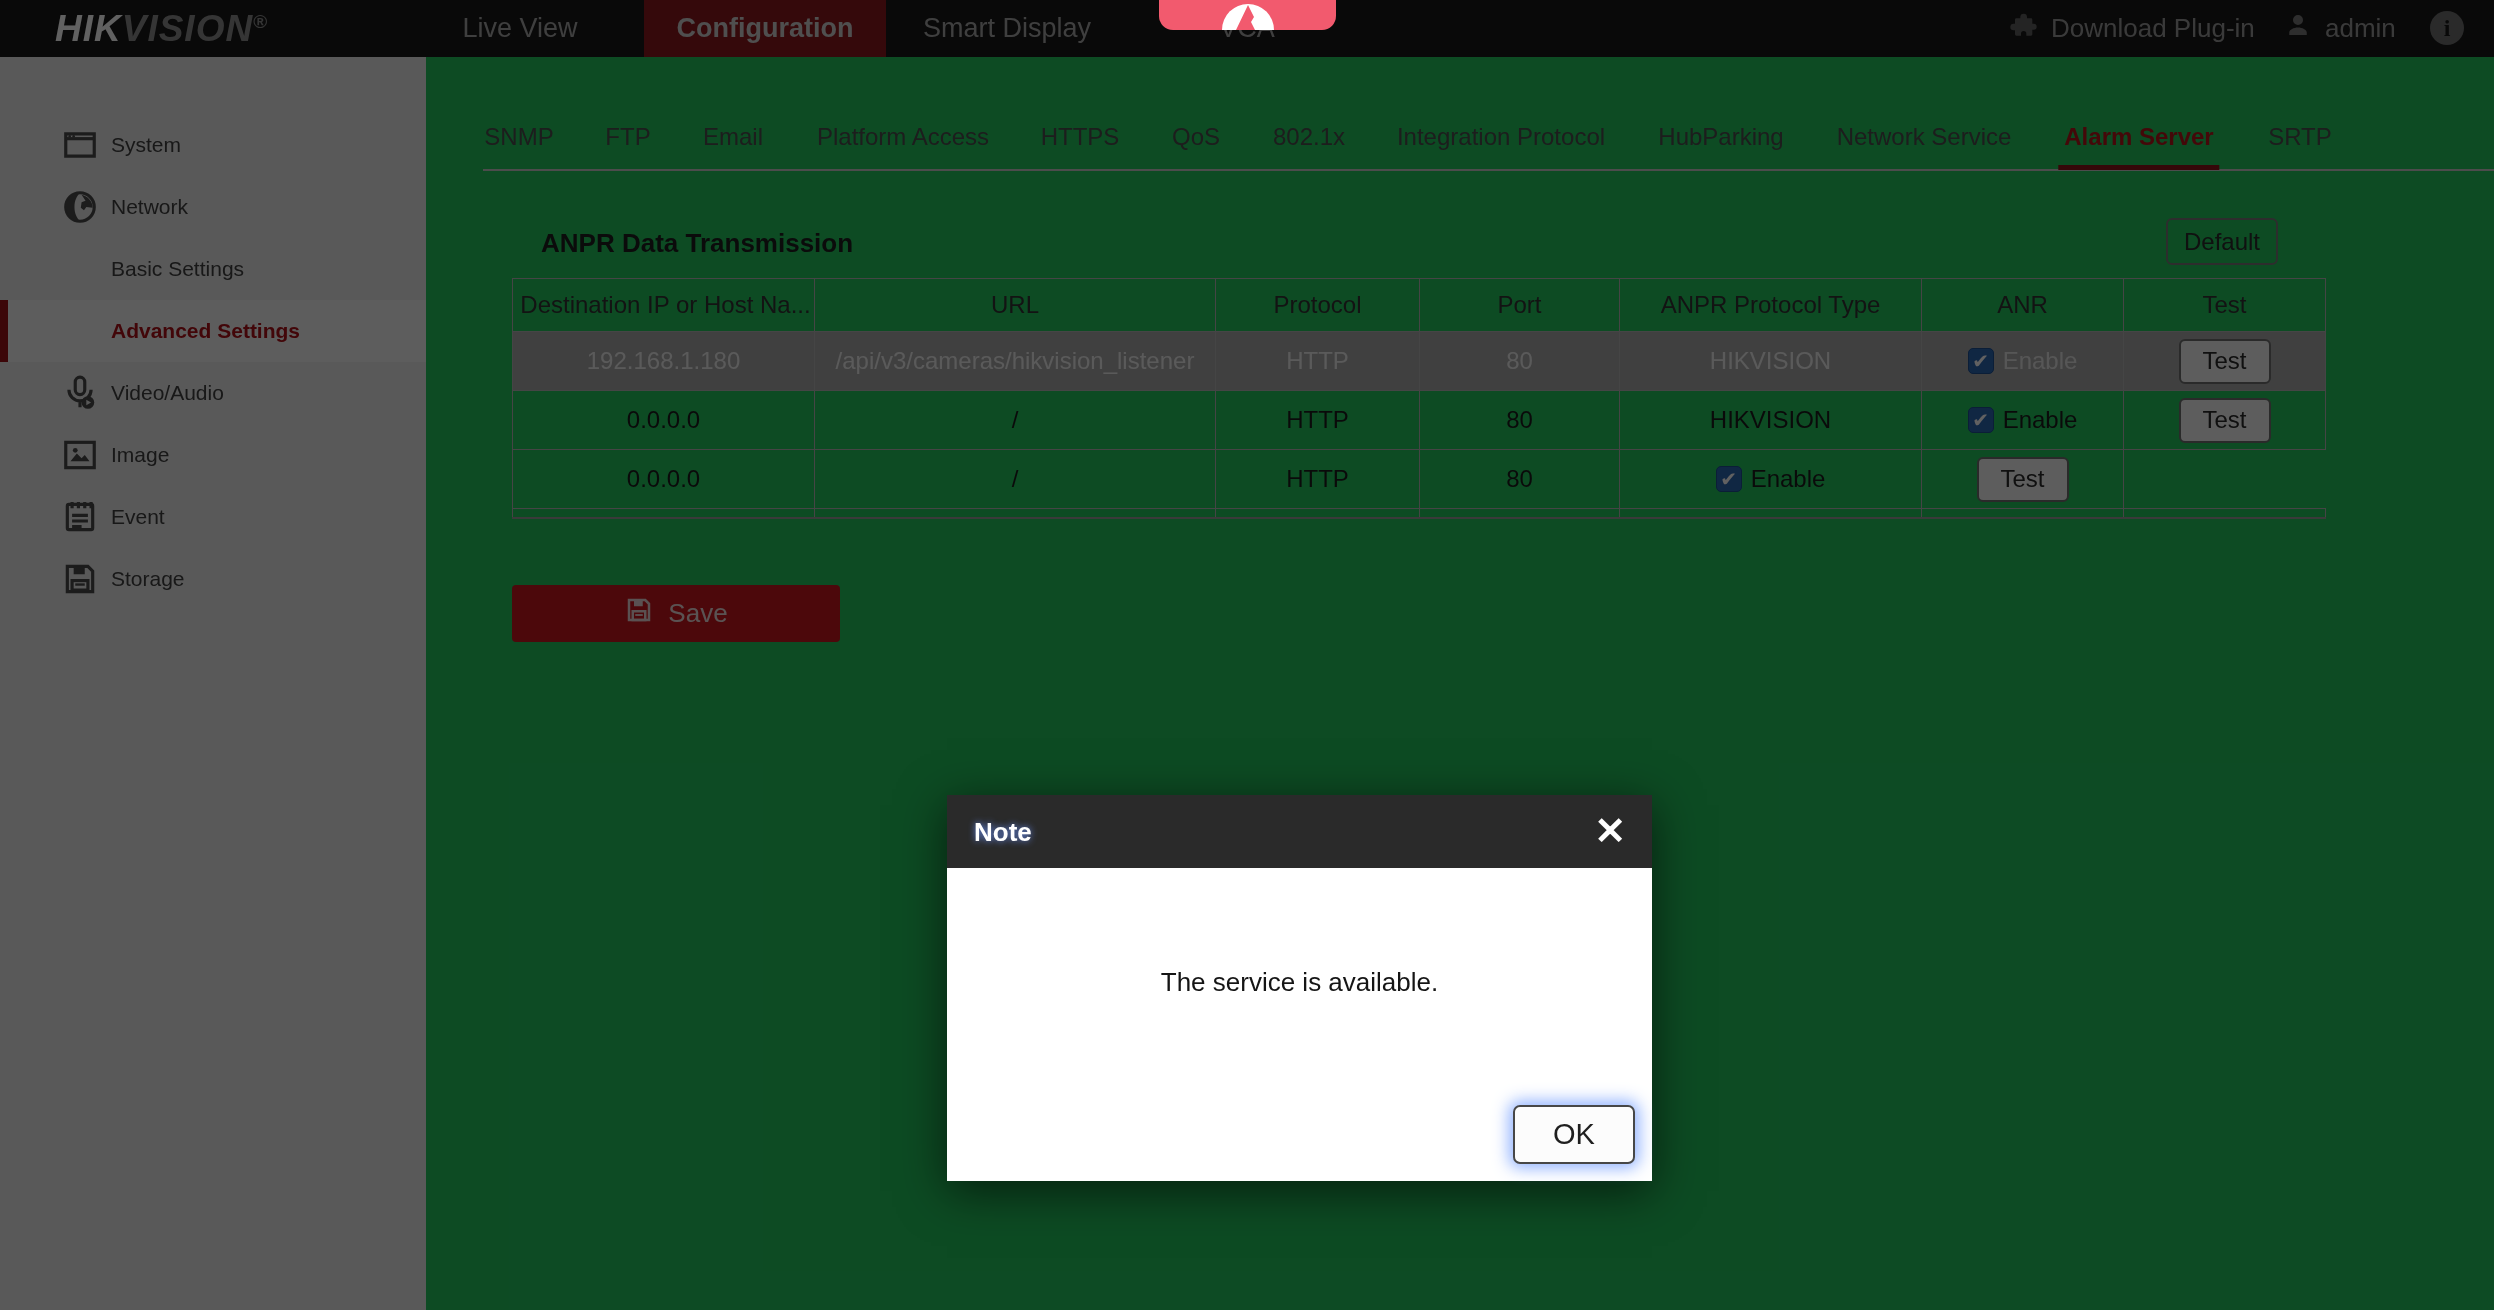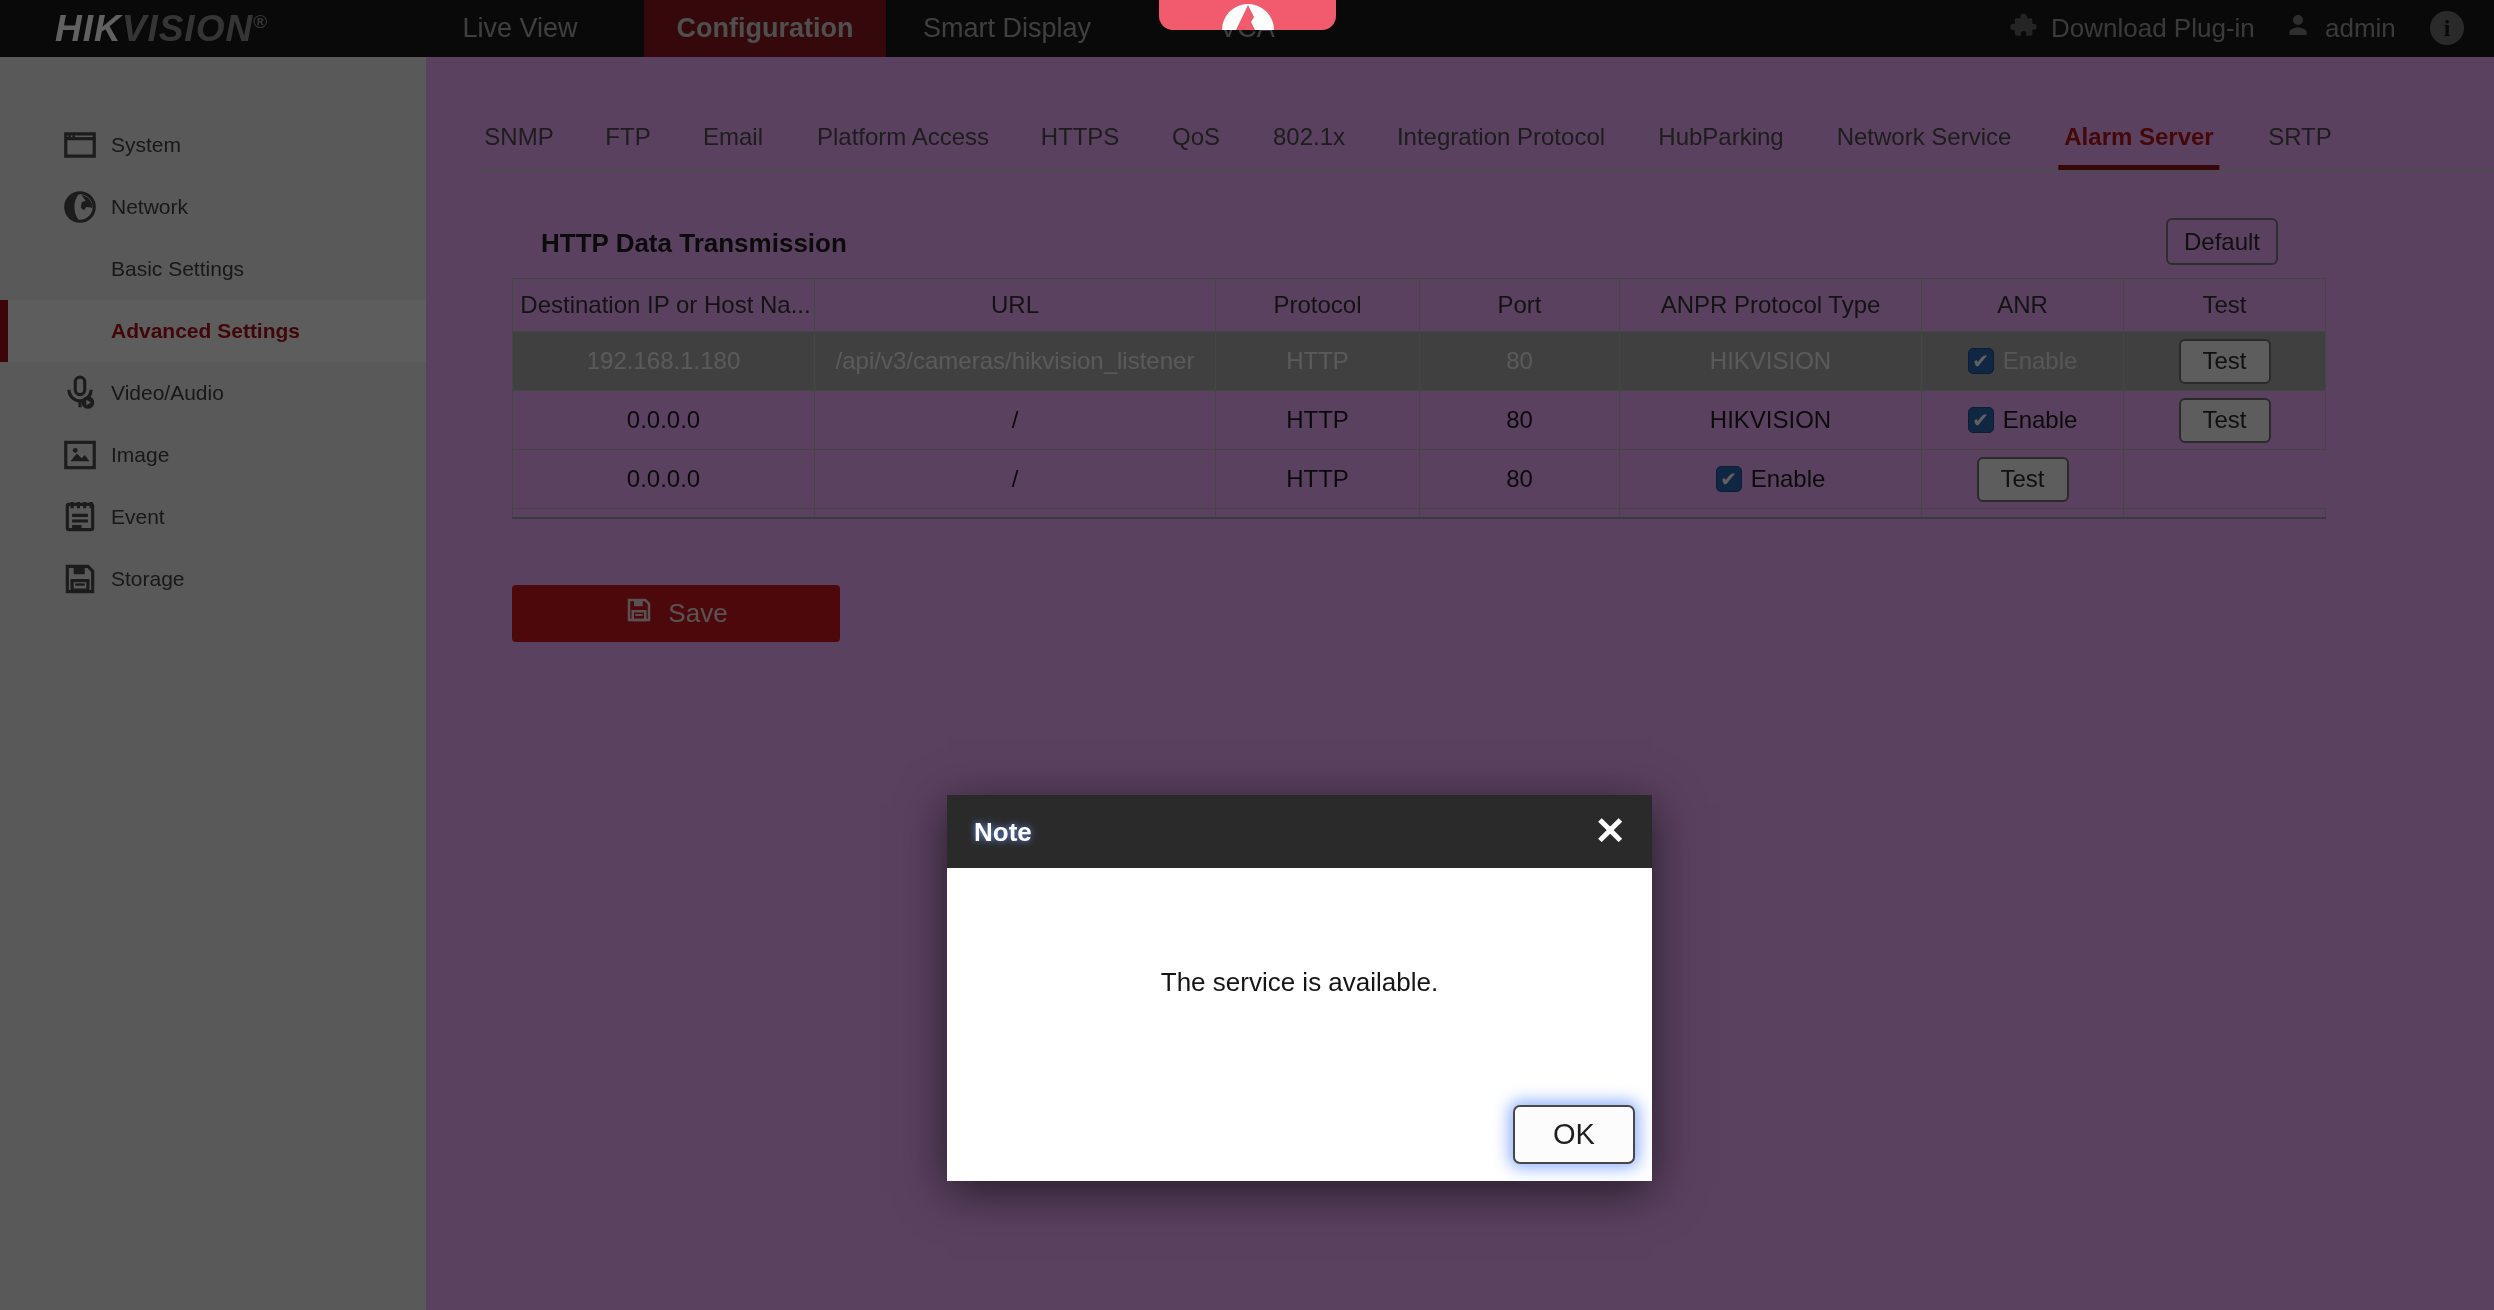--- a/index.html
+++ b/index.html
@@ -23,21 +23,21 @@
   .badge { position:absolute; left:1159px; top:0; width:177px; height:30px; background:#f25a6e; border-radius:0 0 14px 14px; z-index:60; display:flex; justify-content:center; }
   
   .sidebar { position:absolute; left:0; top:57px; width:426px; height:1253px; background:#e9e9e9; }
   .side-item { position:absolute; left:0; width:426px; height:62px; display:flex; align-items:center; font-size:21px; color:#3f3f3f; cursor:pointer; }
   .side-item .ico { position:absolute; left:60px; width:40px; height:40px; display:flex; align-items:center; justify-content:center; }
   .side-item .lbl { position:absolute; left:111px; white-space:nowrap; }
   .side-item.active { background:#f4f4f4; }
   .side-item.active .lbl { color:#ad1118; font-weight:bold; }
   .side-item.active::before { content:""; position:absolute; left:0; top:0; bottom:0; width:8px; background:#9e1216; }
   
-  .content { position:absolute; left:426px; top:57px; width:2068px; height:1253px; background:#f0abfc; }
+  .content { position:absolute; left:426px; top:57px; width:2068px; height:1253px; background:#22c55e; }
   .tabs-line { position:absolute; left:57px; right:0; top:112px; height:2px; background:#c8c8c8; }
   .tab { position:absolute; top:66px; transform:translateX(-50%); font-size:24px; color:#4c4c4c; white-space:nowrap; cursor:pointer; }
   .tab.active { color:#b3151a; font-weight:bold; }
   .tab.active::after { content:""; position:absolute; left:-6px; right:-6px; top:42px; height:5px; background:#8c1419; }
   
   .panel { position:absolute; left:86px; top:151px; width:1813px; }
   .panel-title { position:absolute; left:29px; top:20px; font-size:26px; font-weight:bold; color:#1d1d1d; }
   .default-btn { position:absolute; right:47px; top:10px; width:112px; height:47px; border:2px solid #787878; border-radius:6px; background:transparent; font-size:24px; color:#2a2a2a; cursor:pointer; font-family:inherit; }
   table.grid { position:absolute; left:0; top:70px; width:1813px; border-collapse:collapse; table-layout:fixed; }
   table.grid th, table.grid td { border:1px solid #b5b5b5; text-align:center; font-weight:normal; font-size:24px; color:#1c1c1c; overflow:hidden; white-space:nowrap; }
@@ -180,21 +180,21 @@
   <span class="tab" style="left:654px;">HTTPS</span>
   <span class="tab" style="left:770px;">QoS</span>
   <span class="tab" style="left:883px;">802.1x</span>
   <span class="tab" style="left:1075px;">Integration Protocol</span>
   <span class="tab" style="left:1295px;">HubParking</span>
   <span class="tab" style="left:1498px;">Network Service</span>
   <span class="tab active" style="left:1713px;">Alarm Server</span>
   <span class="tab" style="left:1874px;">SRTP</span>
 
   <div class="panel">
-    <div class="panel-title">HTTP Data Transmission</div>
+    <div class="panel-title">ANPR Data Transmission</div>
     <button class="default-btn">Default</button>
 
     <table class="grid">
       <colgroup>
         <col style="width:302px">
           <col style="width:401px">
           <col style="width:204px">
         <col style="width:200px">
           <col style="width:302px">
           <col style="width:202px">

